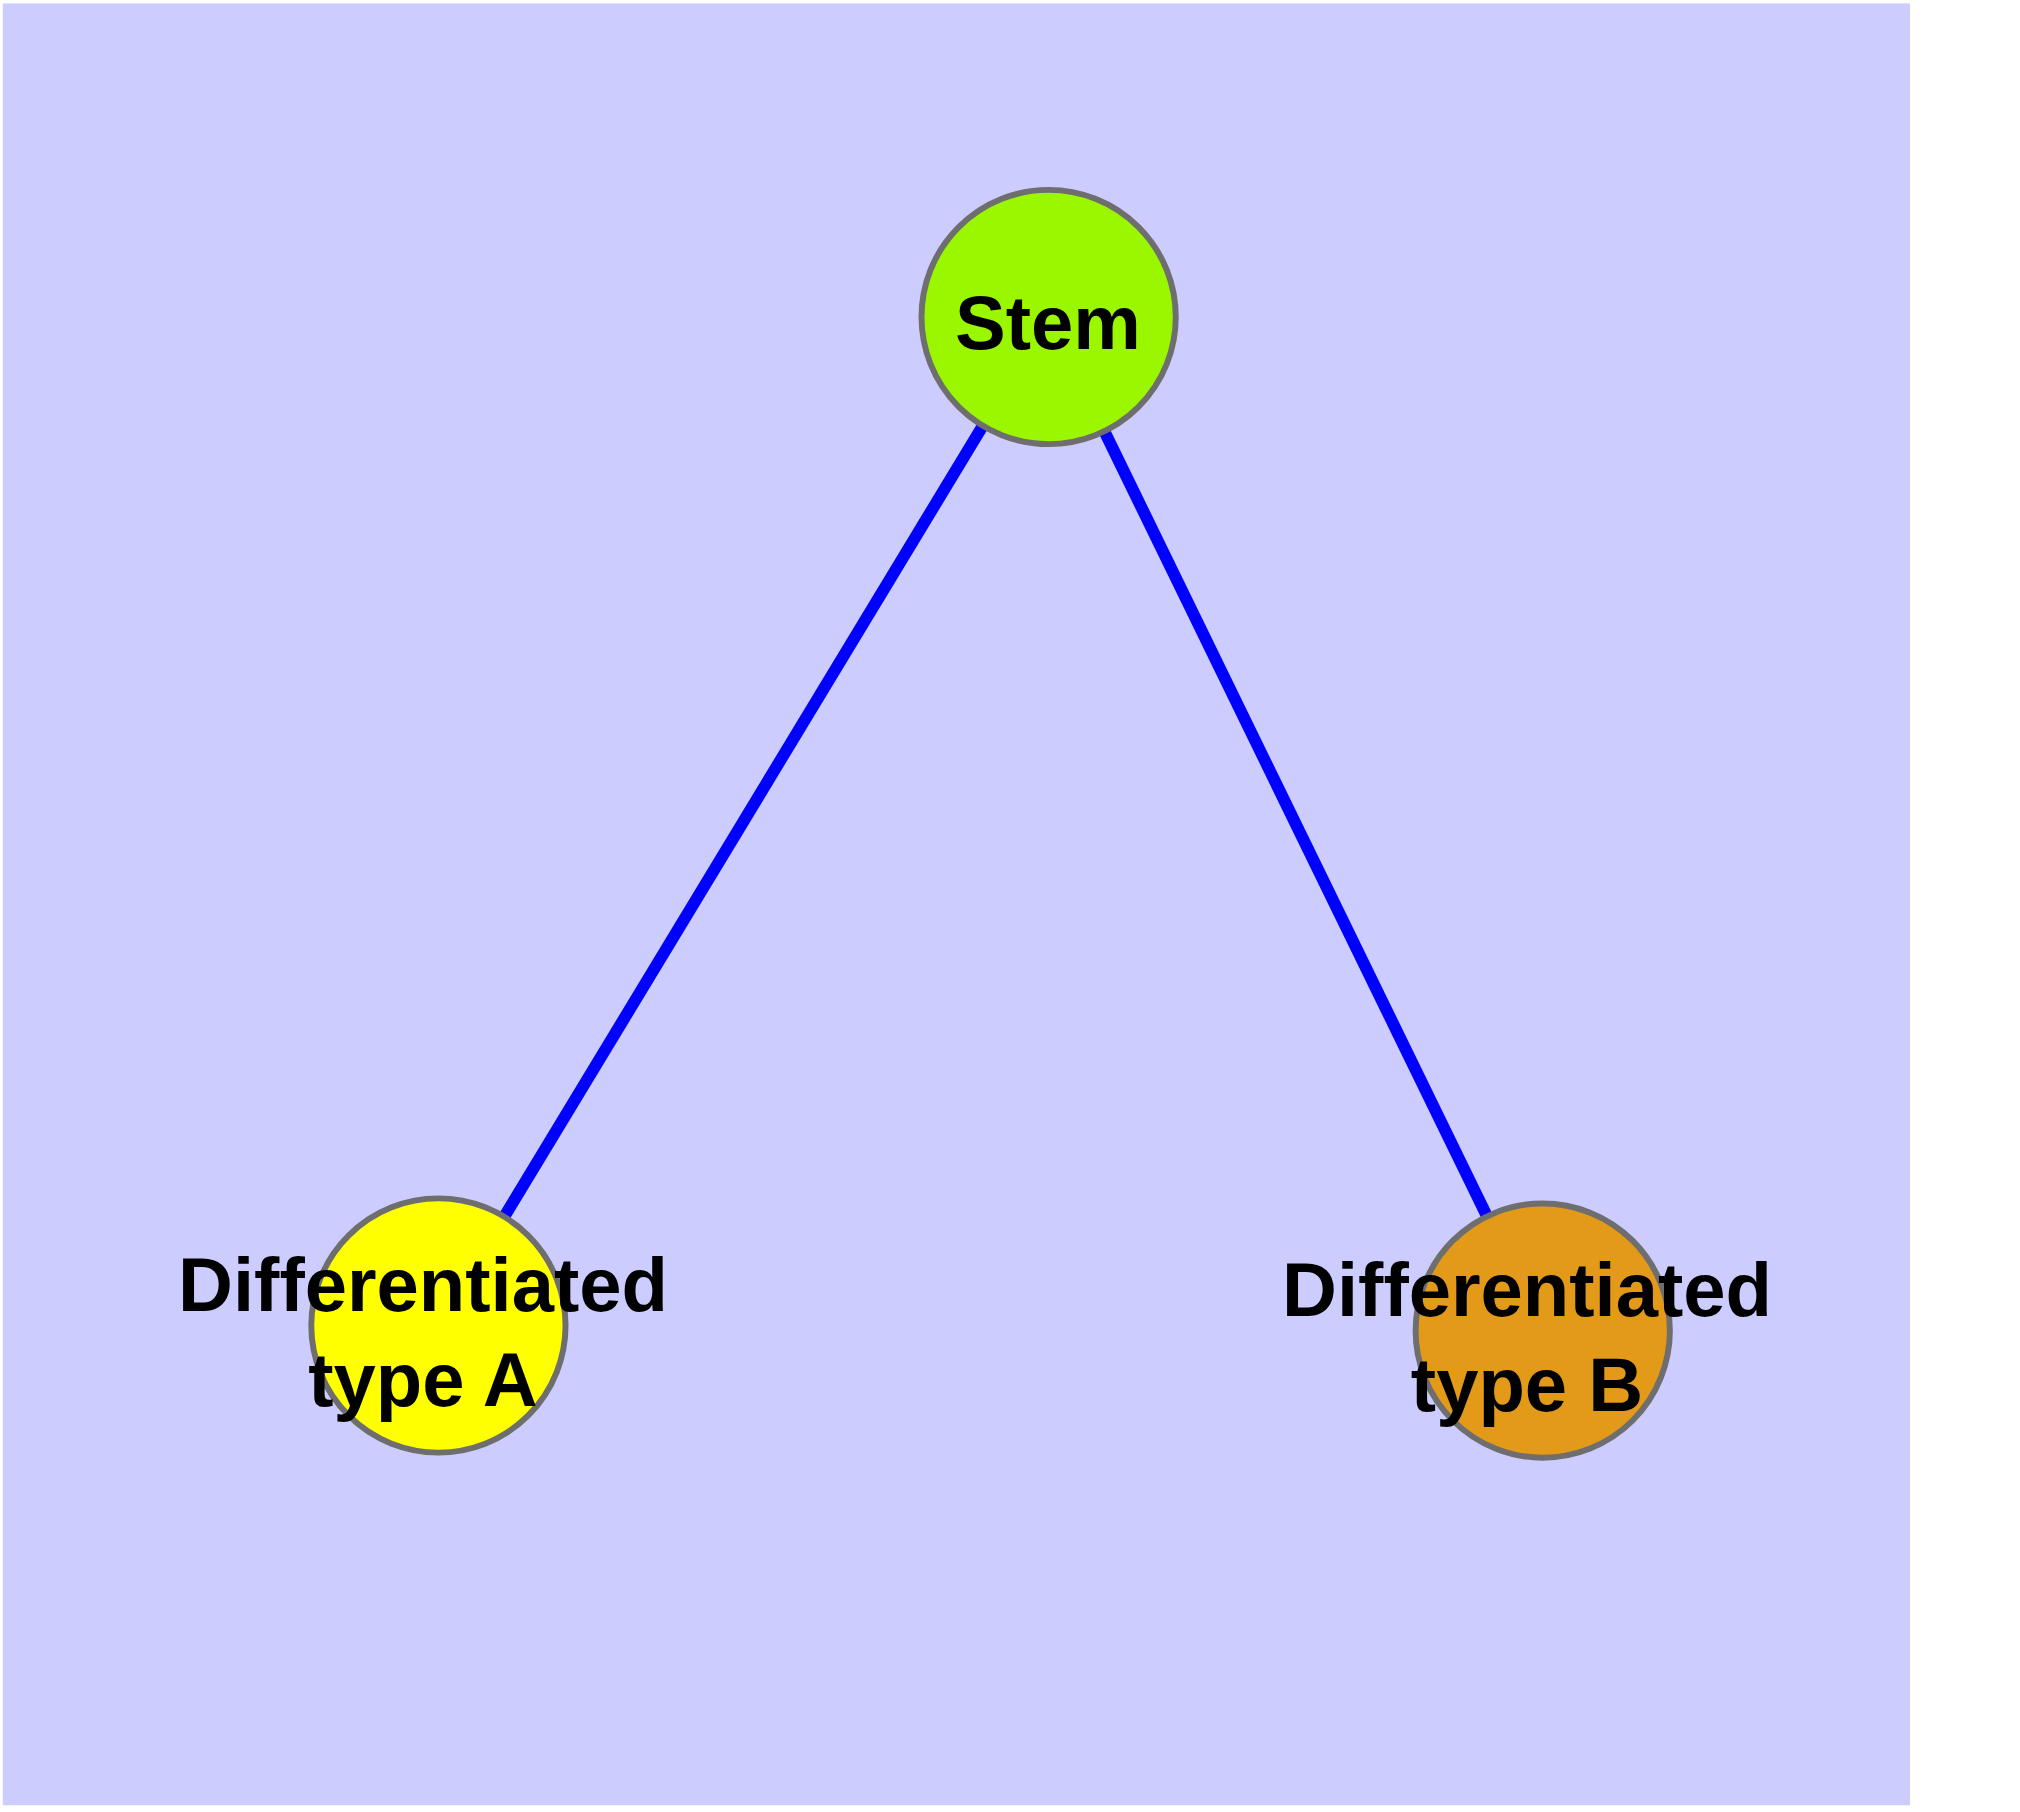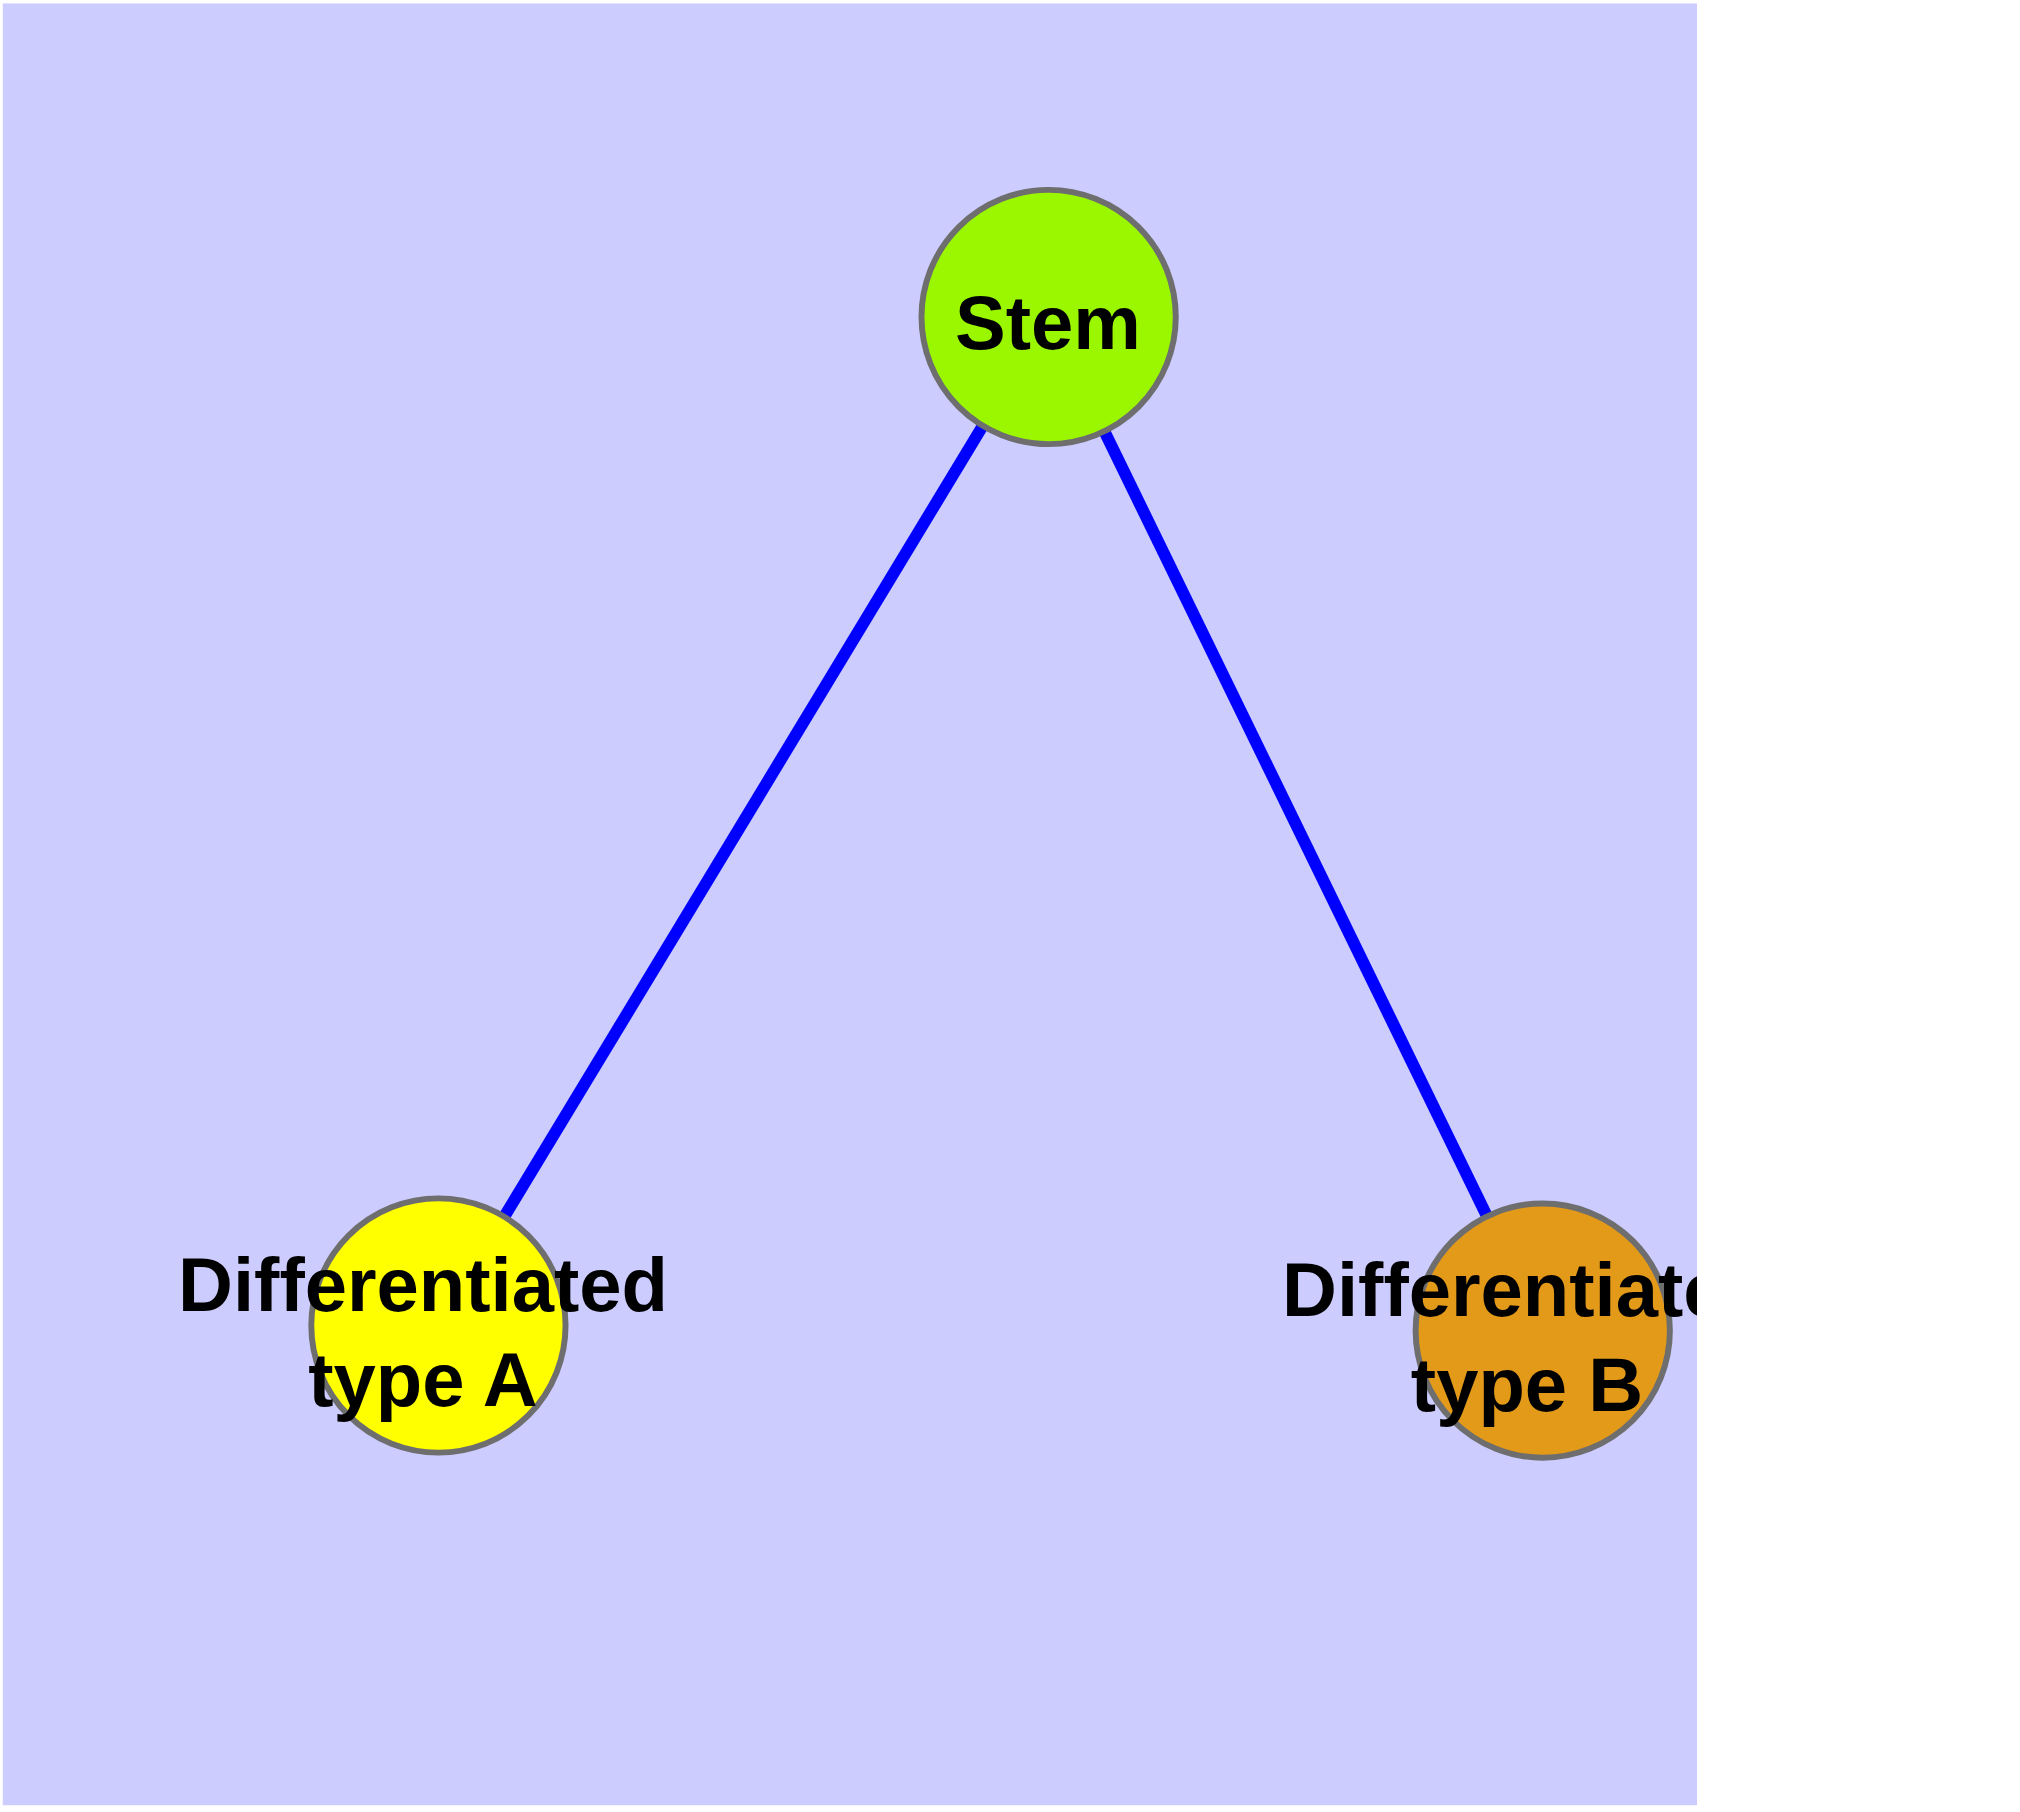--- a/index.html
+++ b/index.html
@@ -7,21 +7,21 @@
     padding: 0;
   }
   body {
     width: 2021px;
     height: 1812px;
     background: #FFFFFF;
     font-family: "Liberation Sans", sans-serif;
   }
   .diagram {
     position: relative;
-    width: 1697px;
+    width: 1910px;
     height: 1812px;
     overflow: hidden;
   }
   .diagram svg {
     position: absolute;
     left: 0;
     top: 0;
   }
   .node-label {
     position: absolute;

